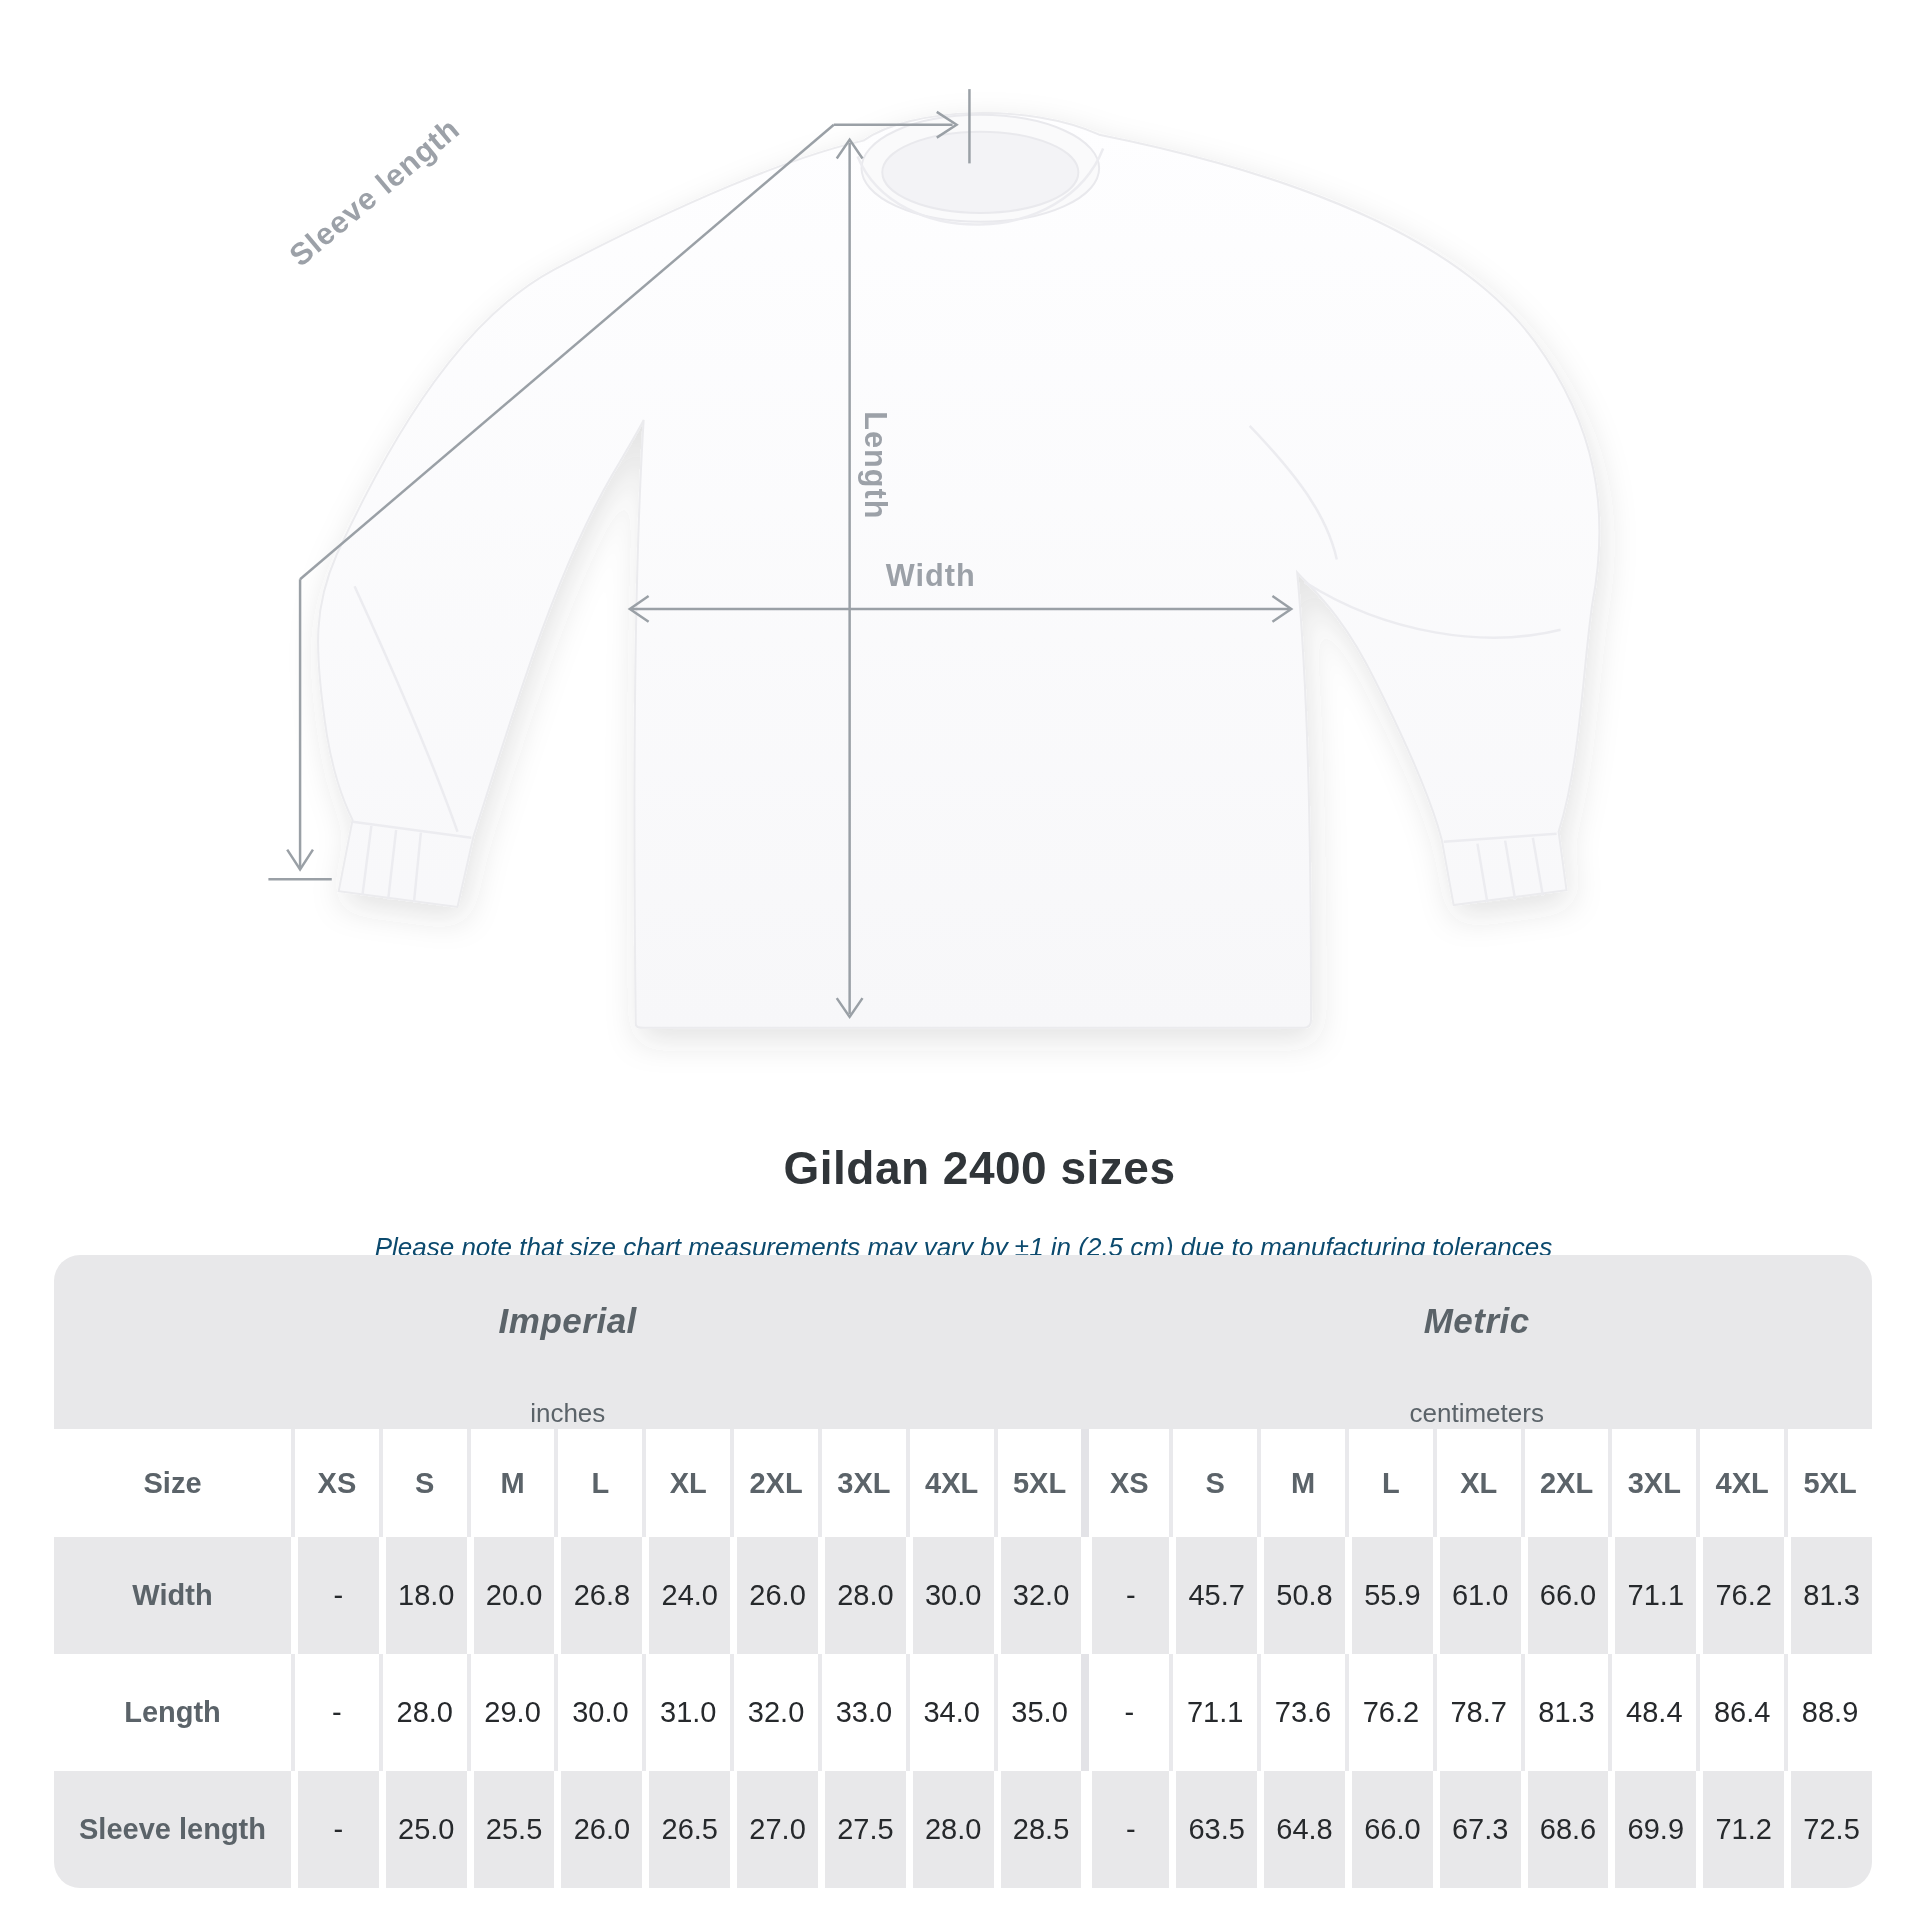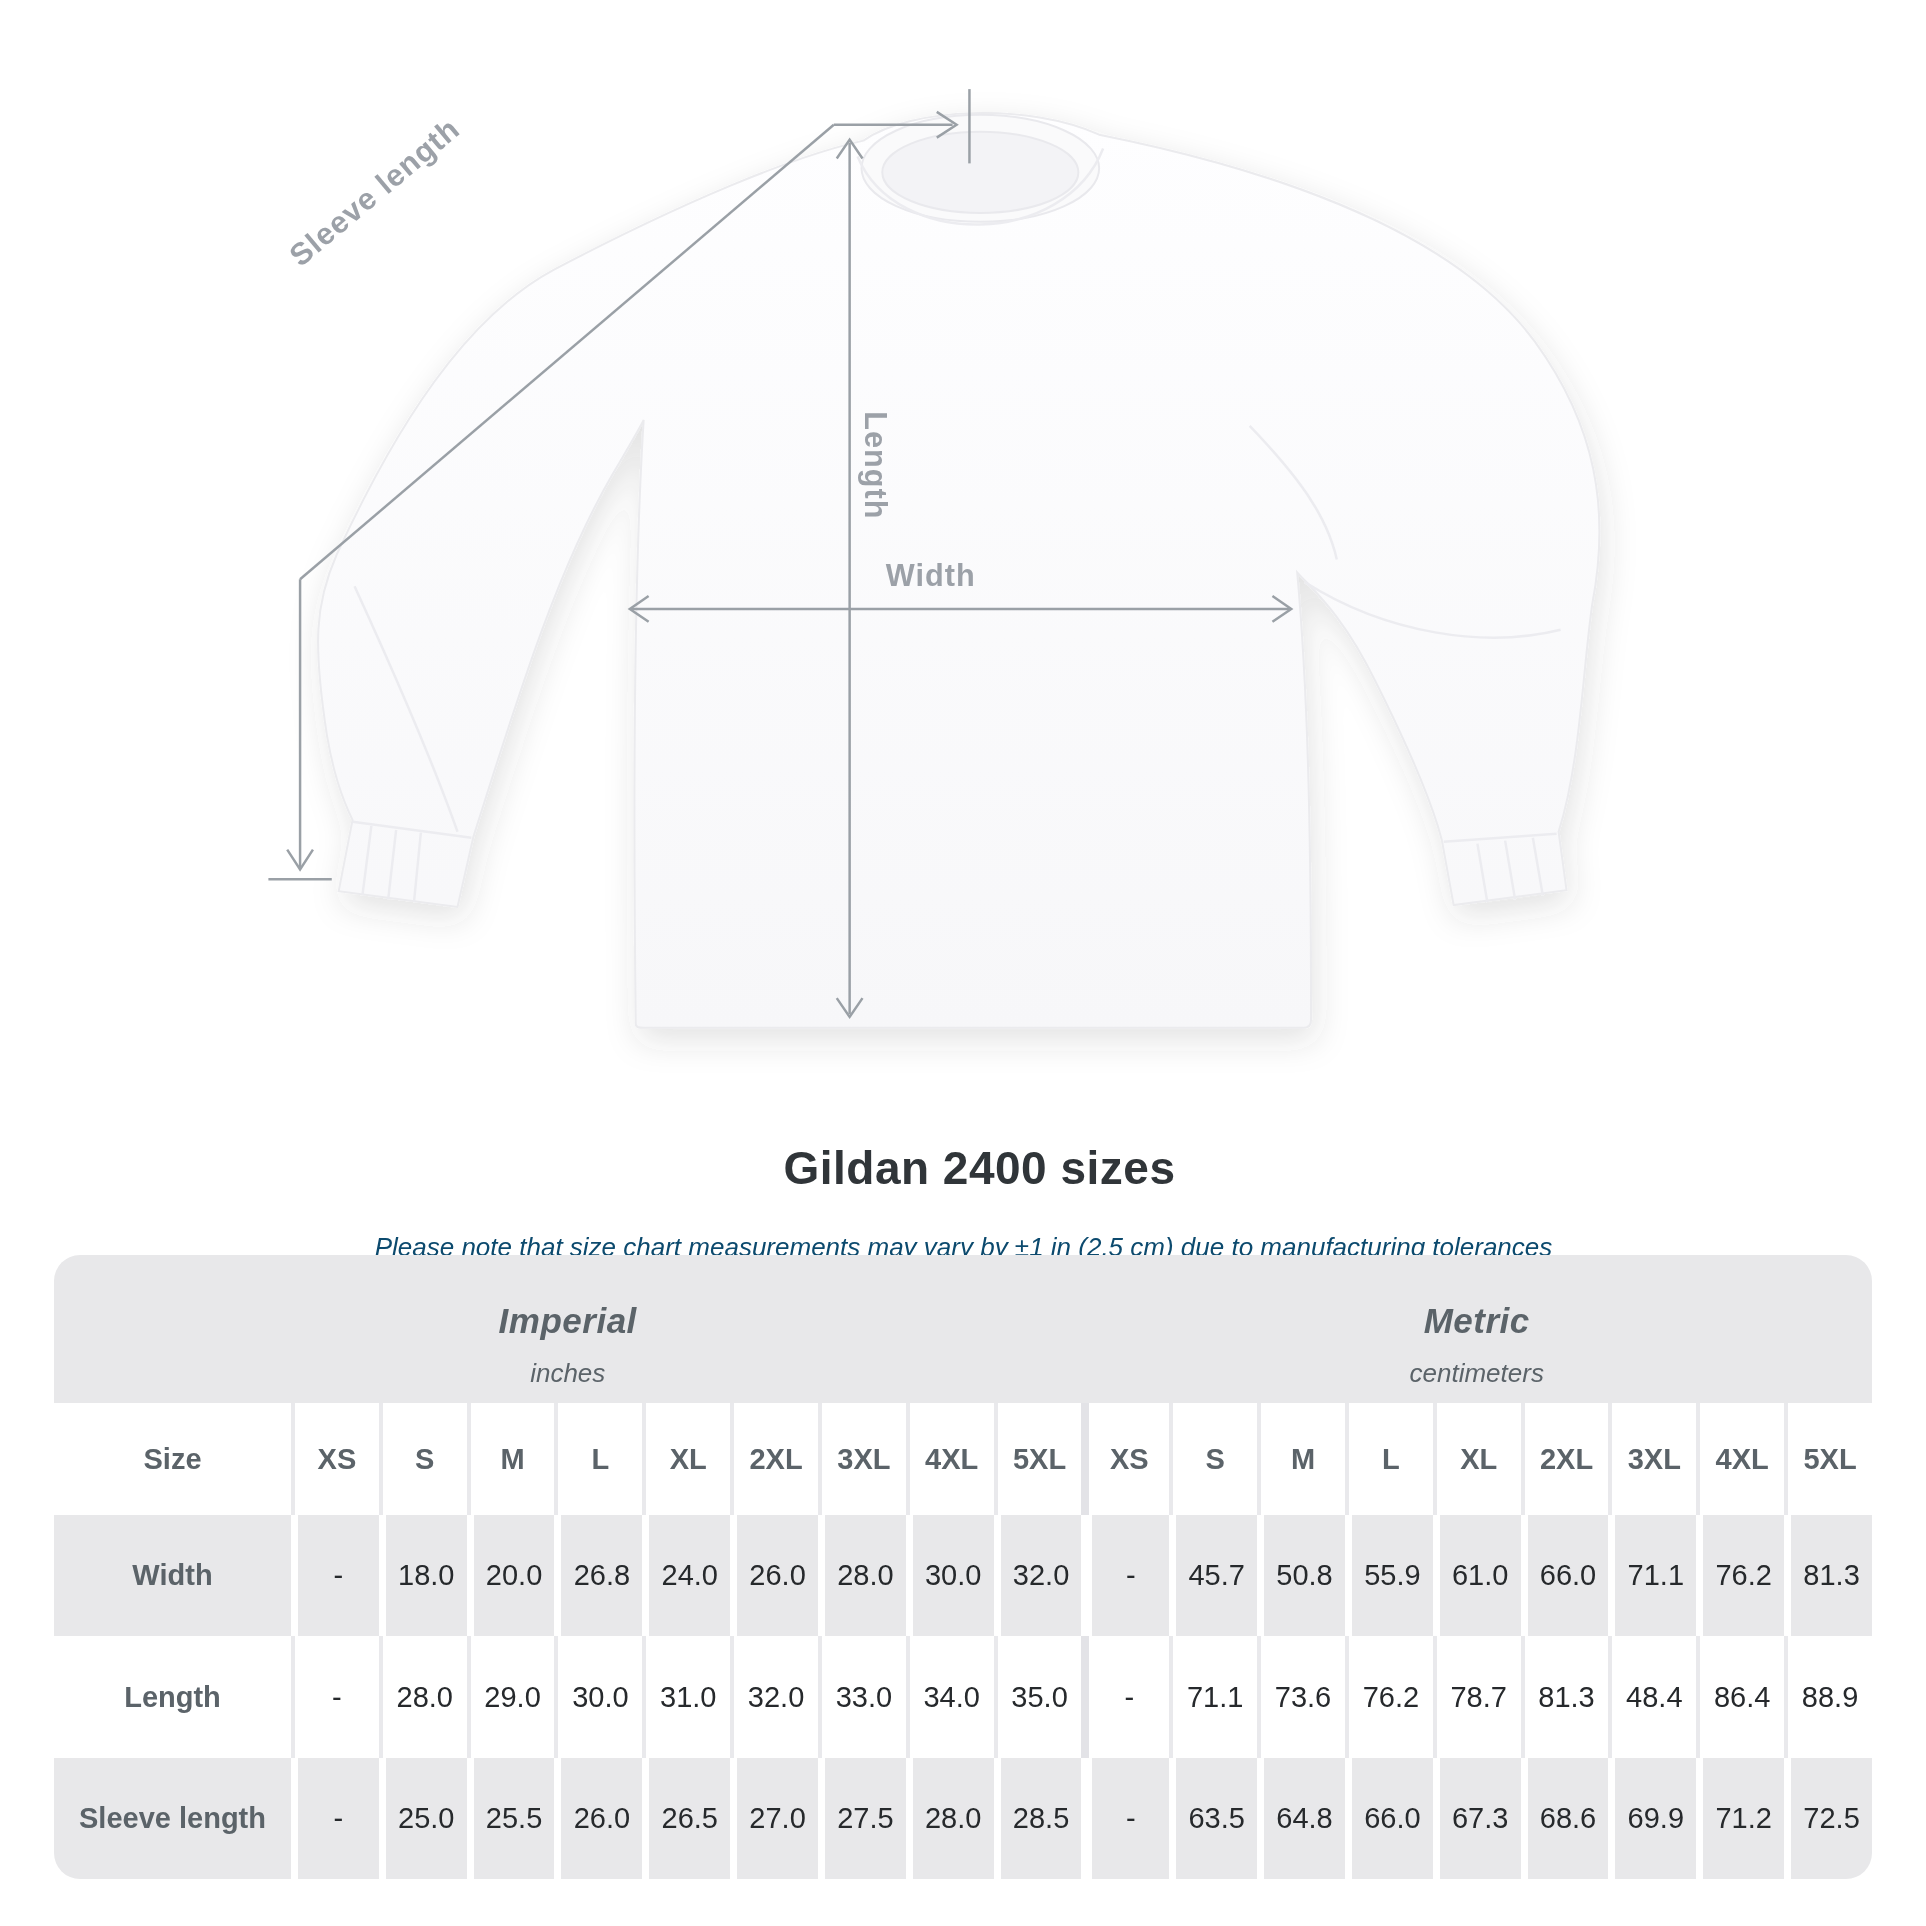--- a/index.html
+++ b/index.html
@@ -31,21 +31,21 @@
   col.c-label{width:237px;}
   td{padding:0;text-align:center;vertical-align:middle;box-sizing:border-box;}
   tr.r-band{height:143px;}
   tr.r-head{height:108px;}
   tr.r-data{height:117px;}
   td.band{background:#e8e8ea;vertical-align:top;}
   td.band-l{border-top-left-radius:26px;}
   td.band-r{border-top-right-radius:26px;}
   .band-inner{display:flex;flex-direction:column;align-items:center;padding-top:46px;gap:17px;}
   .g-title{font-size:35px;font-weight:bold;font-style:italic;color:#5b6369;letter-spacing:0.5px;}
-  .g-unit{font-size:26px;font-style:italic;color:#5b6369;}
+  .g-unit{font-size:26px;color:#5b6369;margin-top:40px;}
   .lbl,.hdr{font-weight:bold;font-size:29px;color:#5b6369;}
   .val{font-size:29px;color:#26292c;}
   tr.r-gray td{background:#e8e8ea;}
   tr.r-white td:not(:first-child){border-left:4px solid #e9e9ec;}
   tr.r-gray  td:not(:first-child){border-left:7px solid #ffffff;}
   tr.r-white td.div{border-left-width:8px;border-left-color:#e3e3e7;}
   tr.r-gray  td.div{border-left-width:11px;}
   tr.r-last td:first-child{border-bottom-left-radius:26px;}
   tr.r-last td:last-child{border-bottom-right-radius:26px;}
 </style>

